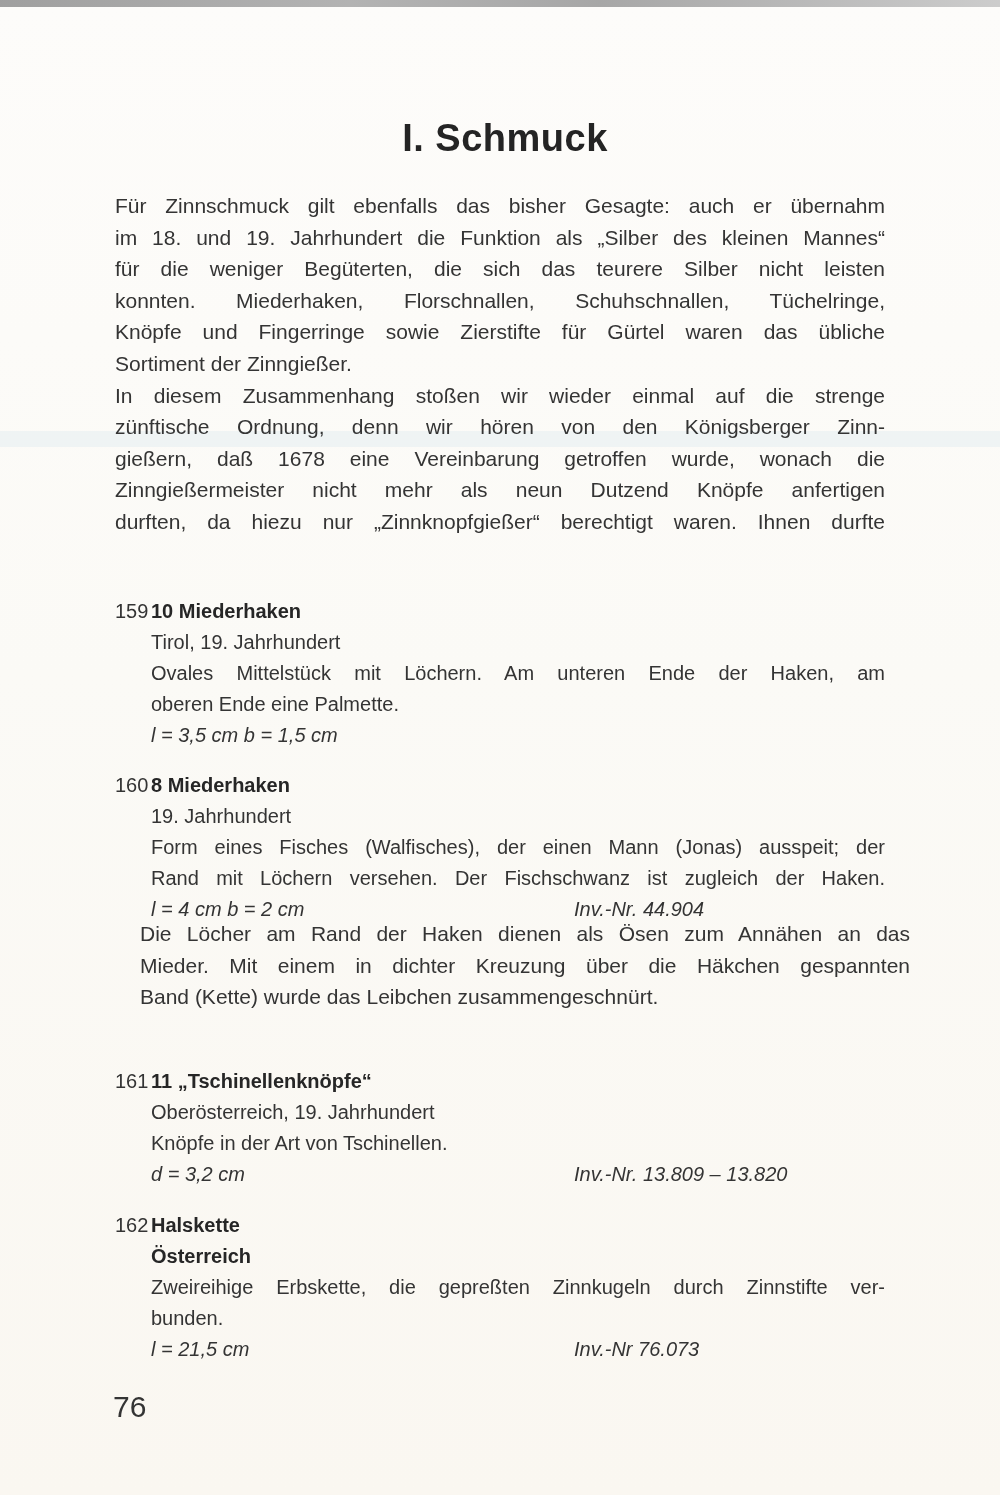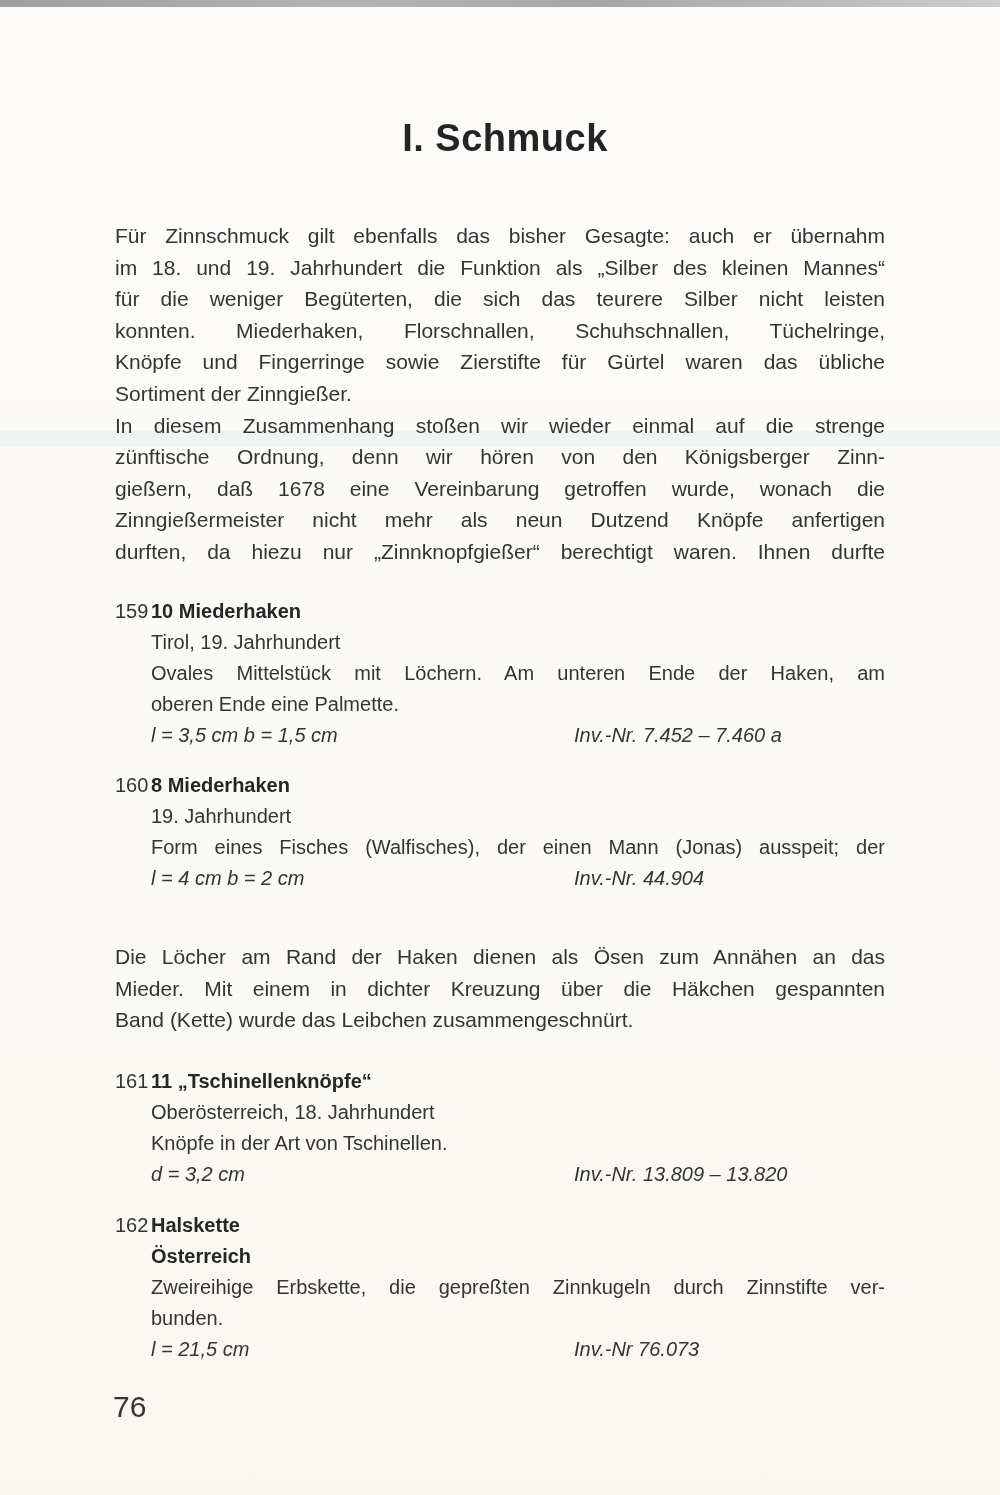--- a/index.html
+++ b/index.html
@@ -24,22 +24,22 @@
   }
   .title {
     position: absolute; top: 112px; left: 0; width: 100%; margin: 5px;
     text-align: center; font-size: 38px; font-weight: bold; color: #242424;
     letter-spacing: .5px;
   }
   .intro, .note {
     position: absolute; left: 115px; width: 770px;
     font-size: 21px; line-height: 31.6px;
   }
-  .intro { top: 190px; margin-top: 30px; }
-  .note  { top: 941px; }
+  .intro { top: 190px; }
+  .note  { top: 918px; margin-left: 25px; }
   .ln { text-align: left; }
   .j  { text-align: justify; text-align-last: justify; }
   .entry {
     position: absolute; left: 115px; width: 770px;
     font-size: 20px; line-height: 31px;
   }
   .entry .num { position: absolute; left: 0; top: 0; }
   .entry .ebody { margin-left: 36px; }
   .ename { font-weight: bold; color: #262626; }
   .dims-row { position: relative; font-style: italic; }
@@ -72,49 +72,49 @@
 
   <section class="entry" style="top:596px">
     <div class="num">159</div>
     <div class="ebody">
       <div class="ename">10 Miederhaken</div>
       <div class="ln">Tirol, 19. Jahrhundert</div>
       <div class="ln j">Ovales Mittelstück mit Löchern. Am unteren Ende der Haken, am</div>
       <div class="ln">oberen Ende eine Palmette.</div>
       <div class="dims-row">
         <span class="dims">l = 3,5 cm b = 1,5 cm</span>
-        <span class="inv">Inv.-Nr. 7.452 – 7.460 a</span>
       </div>
     </div>
   </section>
 
   <section class="entry" style="top:770px">
     <div class="num">160</div>
     <div class="ebody">
       <div class="ename">8 Miederhaken</div>
       <div class="ln">19. Jahrhundert</div>
       <div class="ln j">Form eines Fisches (Walfisches), der einen Mann (Jonas) ausspeit; der</div>
+      <div class="ln j">Rand mit Löchern versehen. Der Fischschwanz ist zugleich der Haken.</div>
       <div class="dims-row">
         <span class="dims">l = 4 cm b = 2 cm</span>
         <span class="inv">Inv.-Nr. 44.904</span>
       </div>
     </div>
   </section>
 
   <div class="note">
     <div class="ln j">Die Löcher am Rand der Haken dienen als Ösen zum Annähen an das</div>
     <div class="ln j">Mieder. Mit einem in dichter Kreuzung über die Häkchen gespannten</div>
     <div class="ln">Band (Kette) wurde das Leibchen zusammengeschnürt.</div>
   </div>
 
   <section class="entry" style="top:1066px">
     <div class="num">161</div>
     <div class="ebody">
       <div class="ename">11 „Tschinellenknöpfe“</div>
-      <div class="ln">Oberösterreich, 18. Jahrhundert</div>
+      <div class="ln">Oberösterreich, 19. Jahrhundert</div>
       <div class="ln">Knöpfe in der Art von Tschinellen.</div>
       <div class="dims-row">
         <span class="dims">d = 3,2 cm</span>
         <span class="inv">Inv.-Nr. 13.809 – 13.820</span>
       </div>
     </div>
   </section>
 
   <section class="entry" style="top:1210px">
     <div class="num">162</div>

